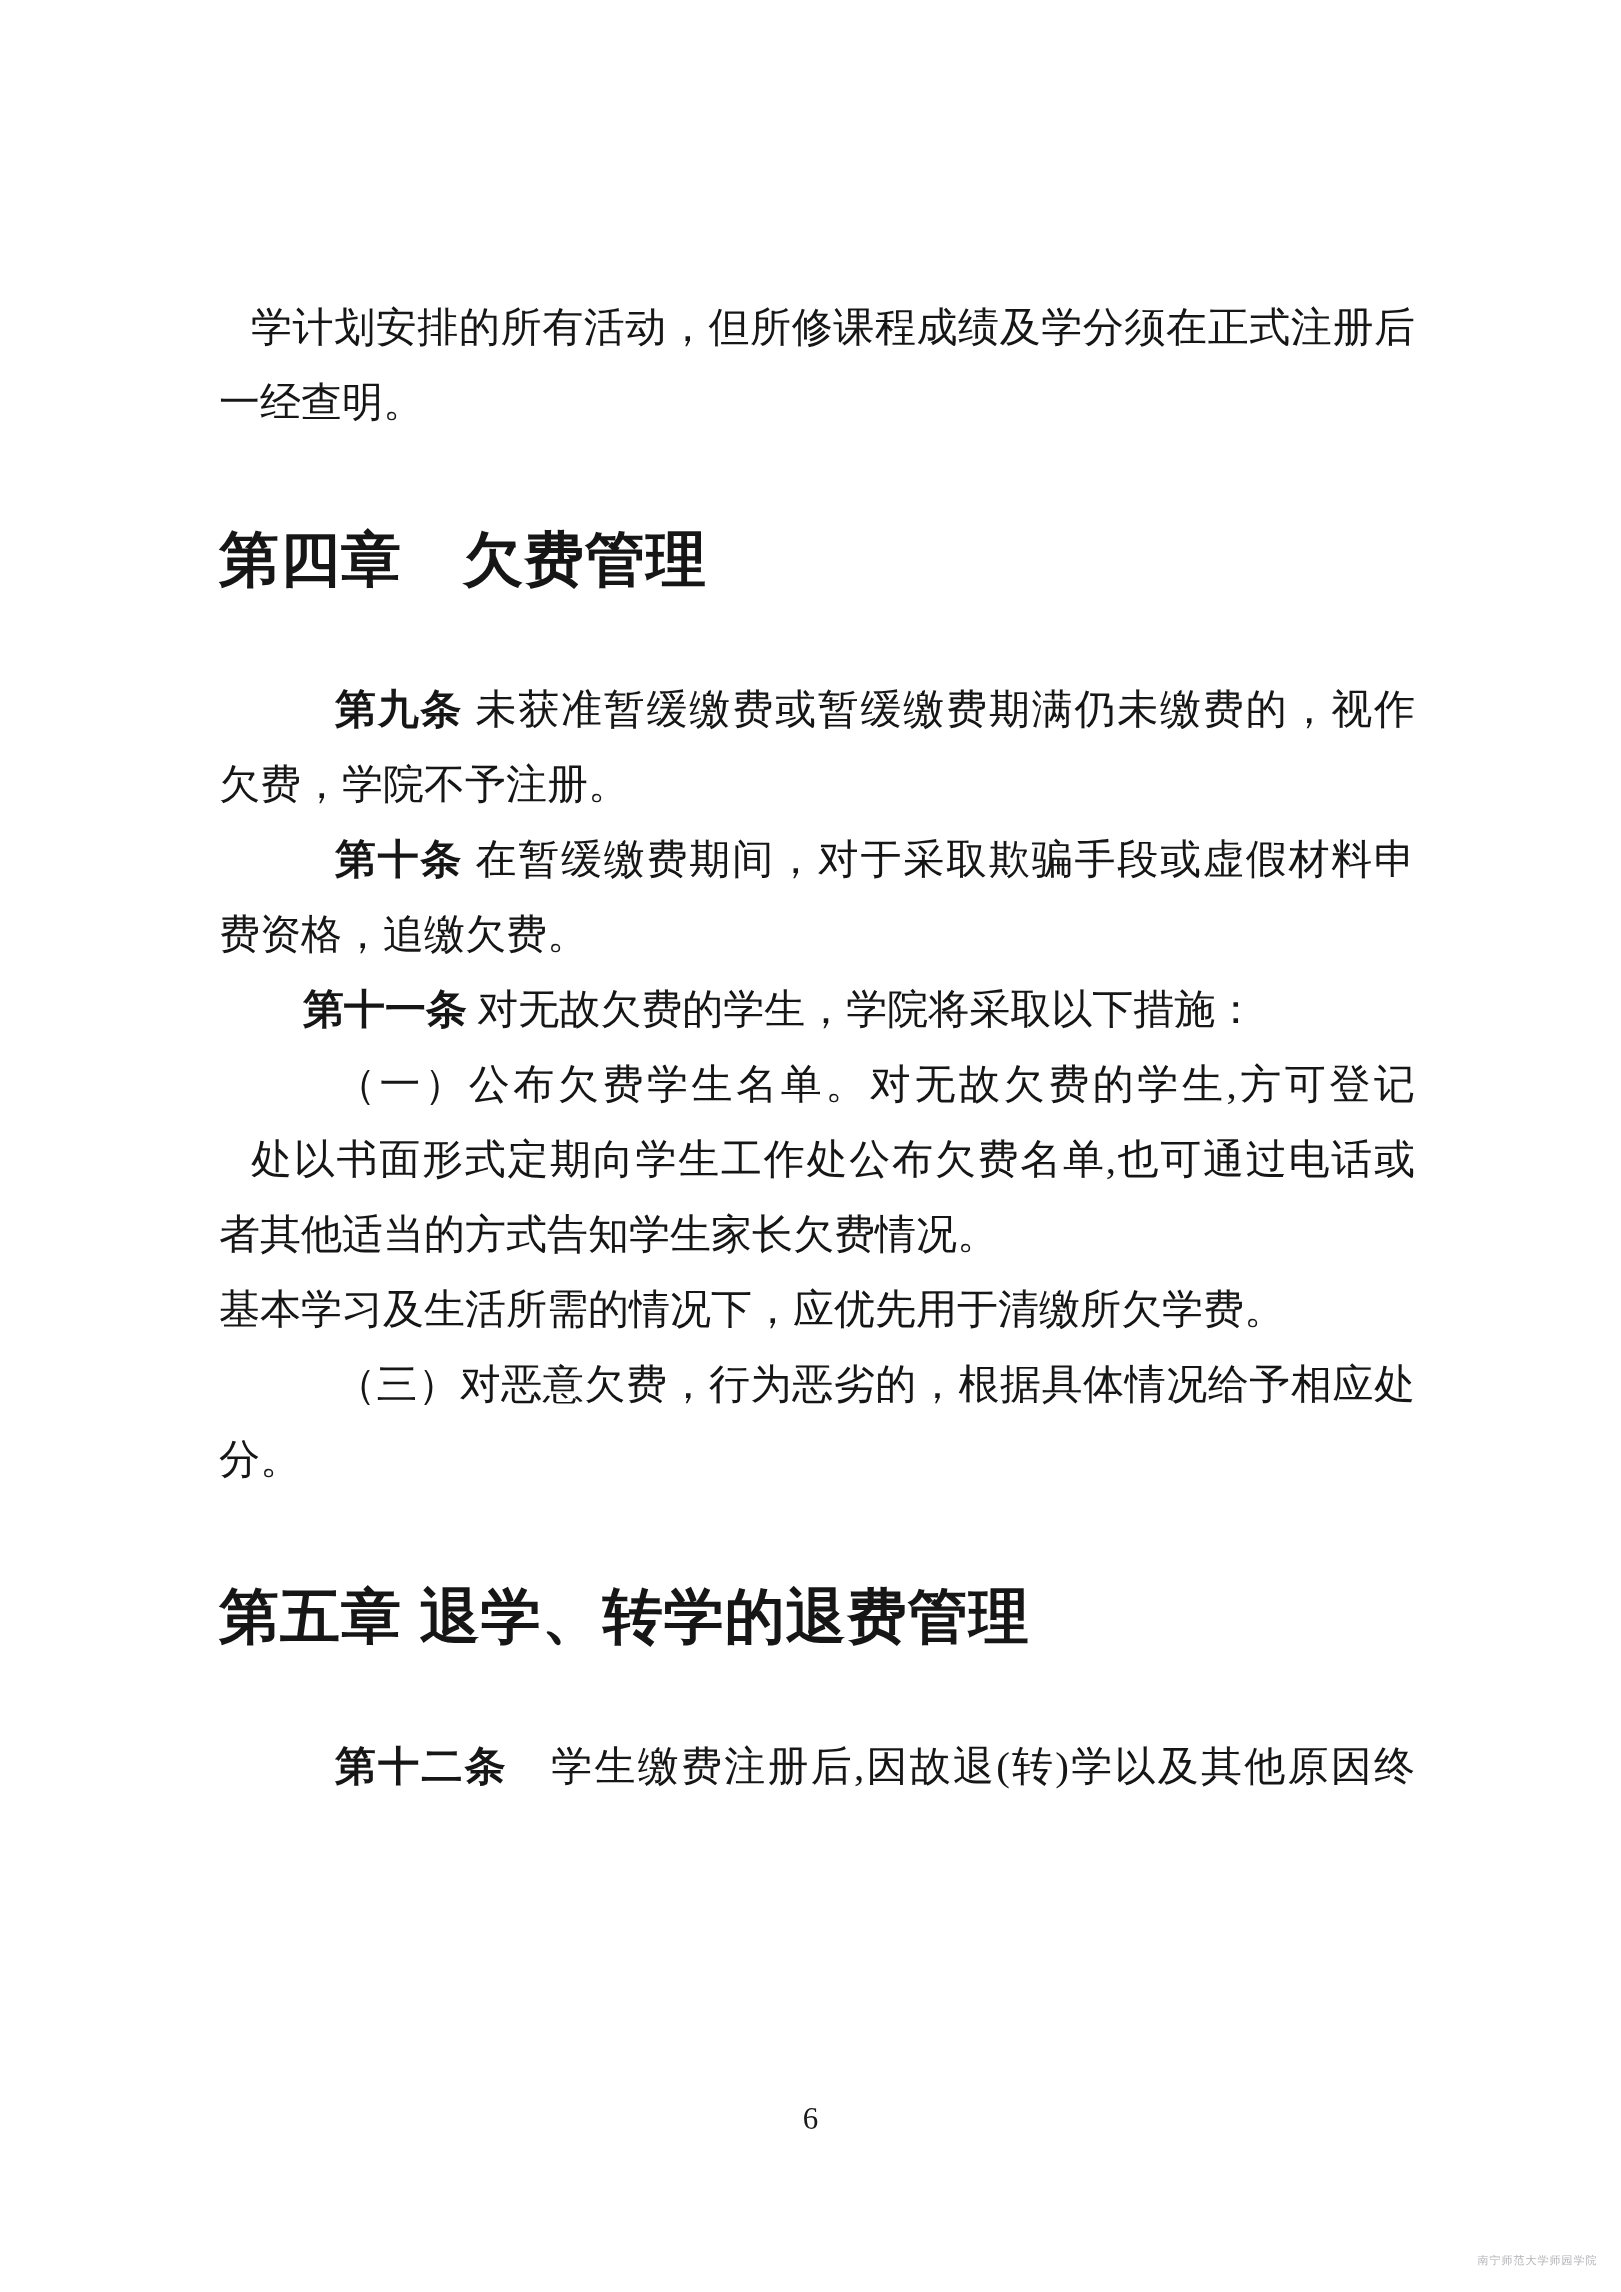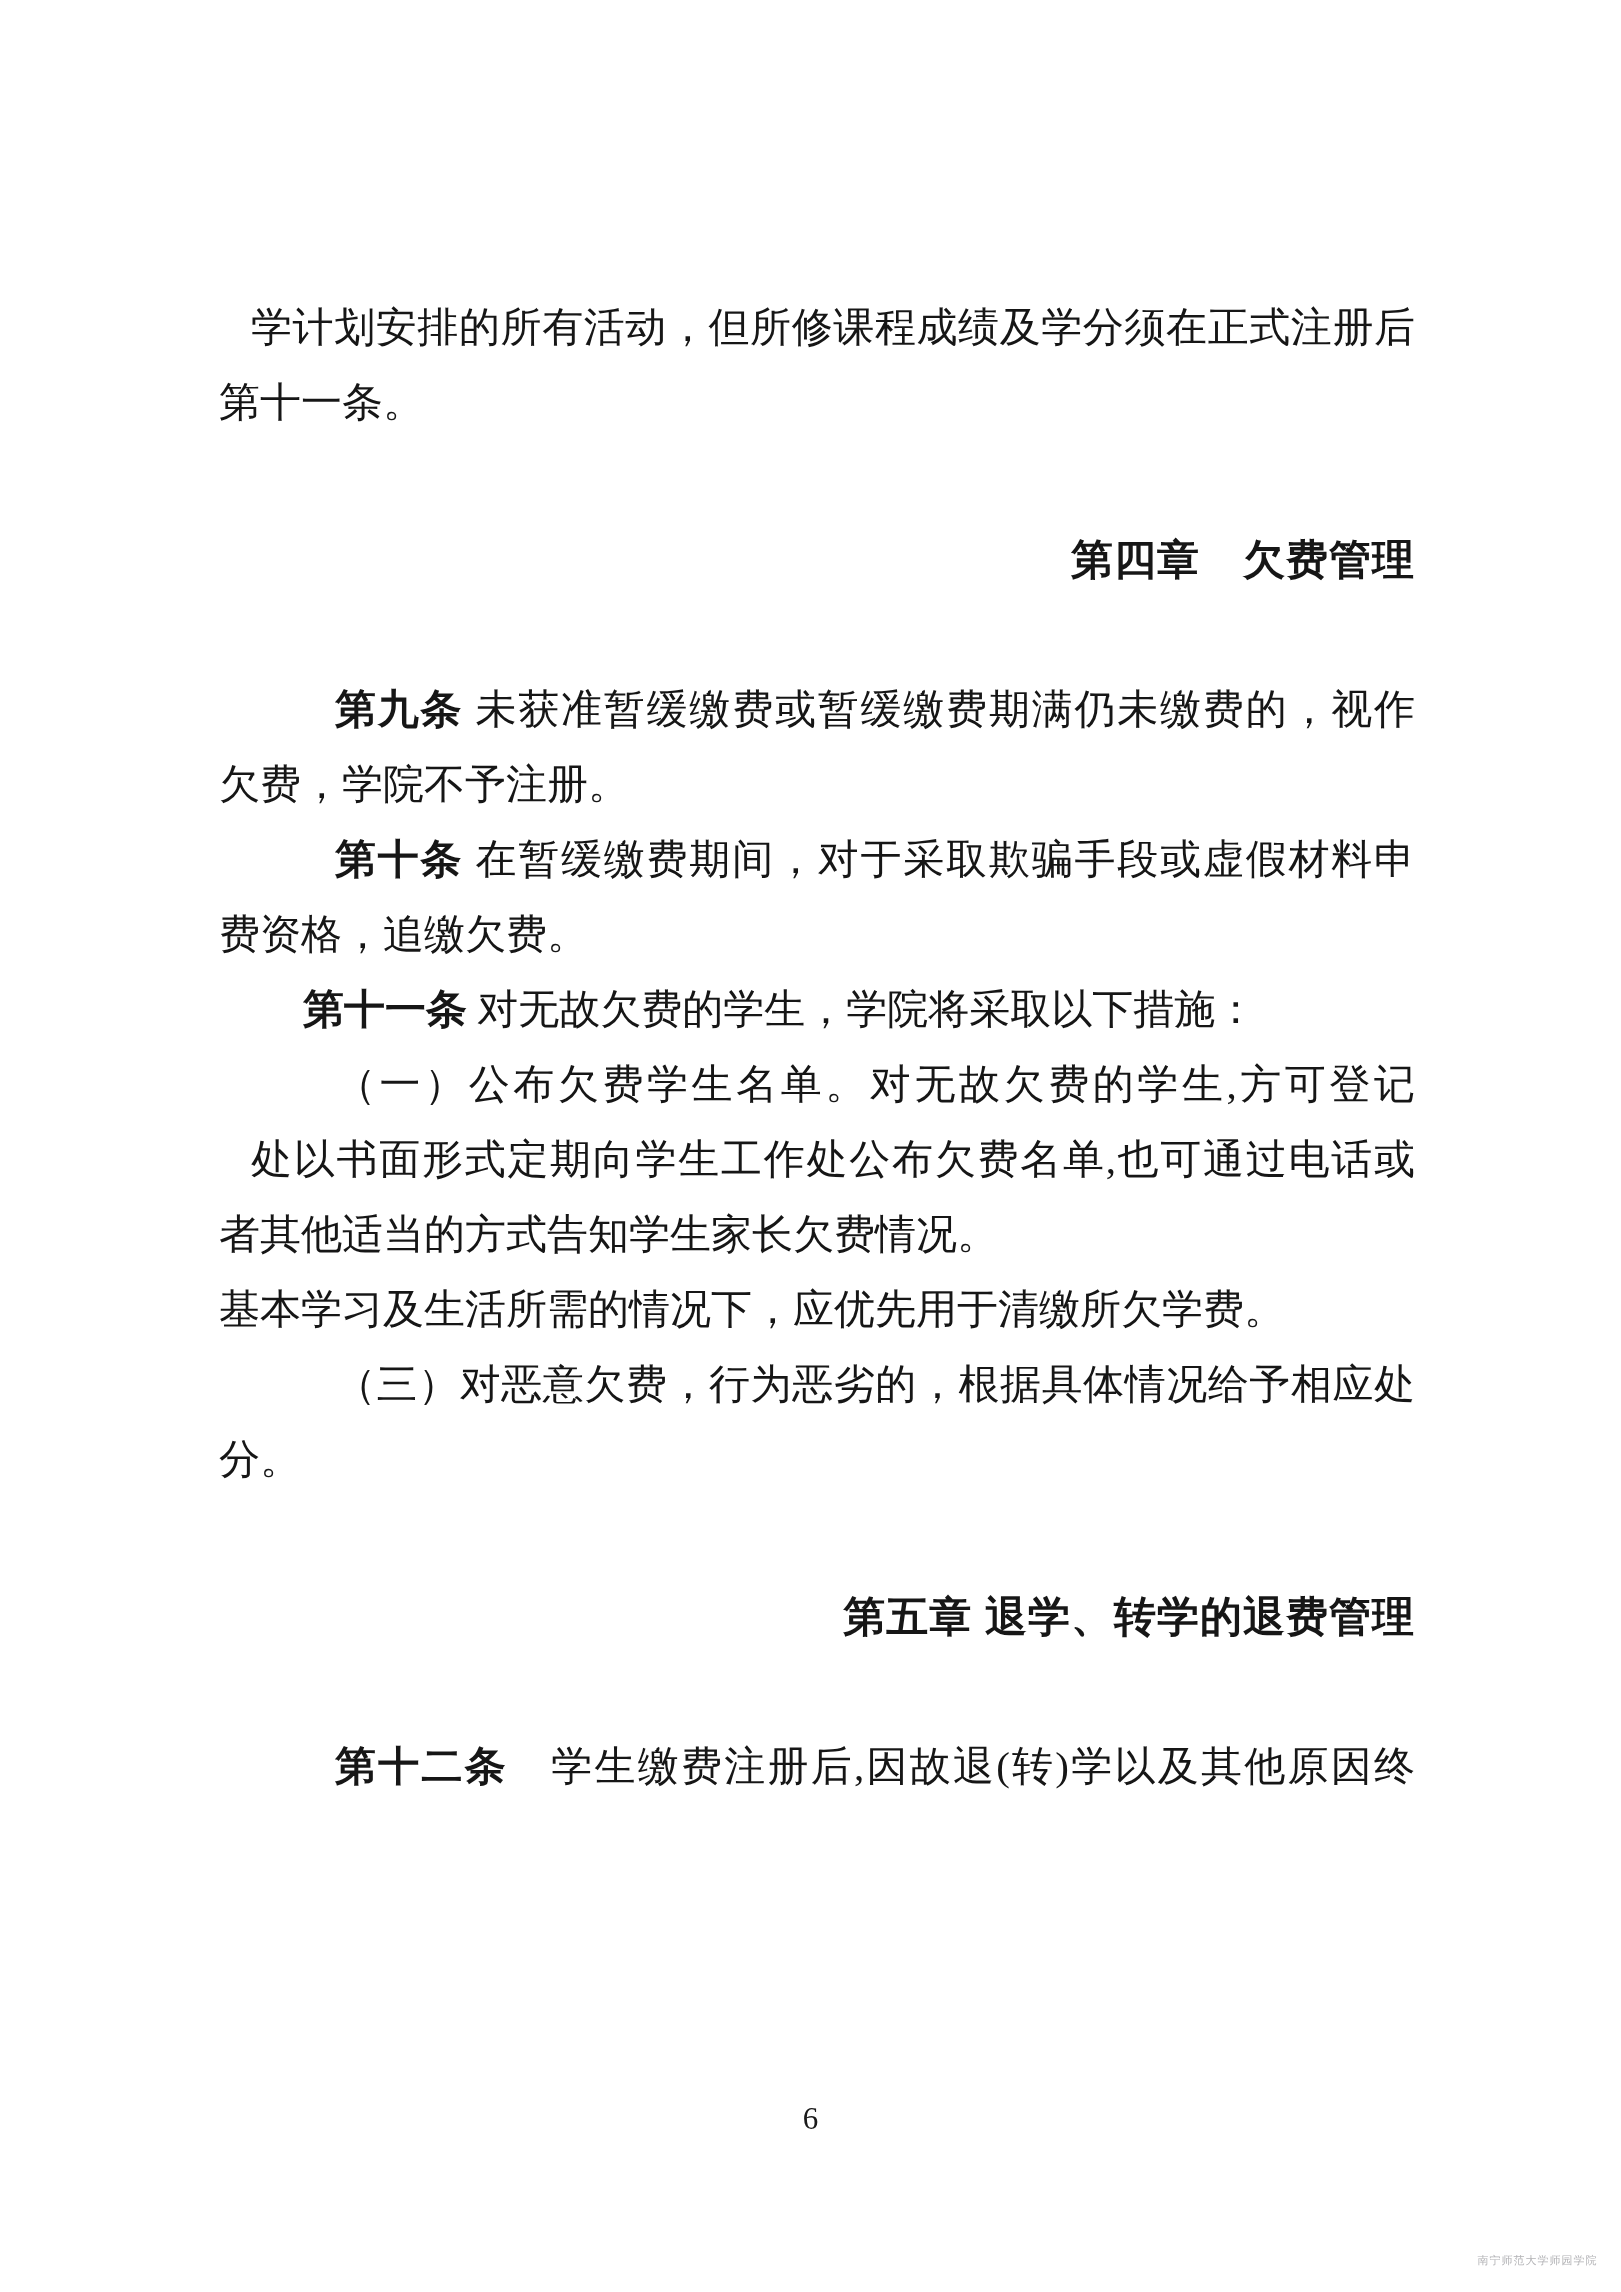--- a/index.html
+++ b/index.html
@@ -31,24 +31,24 @@
     text-align-last: left;
     text-justify: inter-character;
     overflow: visible;
   }
   .line.fill { text-align-last: justify; margin-left: 32px; }
   .line.indent { padding-left: 84px; font-family: Liberation Serif, serif; }
   .term { font-weight: bold; }
   .heading {
     font-family: "Liberation Sans", "DejaVu Sans", sans-serif;
     font-weight: bold;
-    font-size: 42px;
+    font-size: 60px;
     height: 75px;
     line-height: 75px;
-    text-align: right;
+    text-align: left;
     margin: 82px 0 75px 0;
     letter-spacing: 1px;
   }
   .page-number {
     position: absolute;
     left: 0;
     right: 0;
     top: 2099px;
     height: 39px;
     line-height: 39px;
@@ -67,21 +67,21 @@
     letter-spacing: 1px;
   }
 </style>
 </head>
 <body>
 
 <div class="page">
   <div class="content">
       <div class="para">
         <div class="line fill">学计划安排的所有活动，但所修课程成绩及学分须在正式注册后</div>
-        <div class="line">第十一条。</div>
+        <div class="line">一经查明。</div>
       </div>
       <div class="heading">第四章　欠费管理</div>
       <div class="para">
         <div class="line fill indent"><span class="term">第九条</span><span> 未获准暂缓缴费或暂缓缴费期满仍未缴费的，视作</span></div>
         <div class="line">欠费，学院不予注册。</div>
       </div>
       <div class="para">
         <div class="line fill indent"><span class="term">第十条</span><span> 在暂缓缴费期间，对于采取欺骗手段或虚假材料申</span></div>
         <div class="line">费资格，追缴欠费。</div>
       </div>

